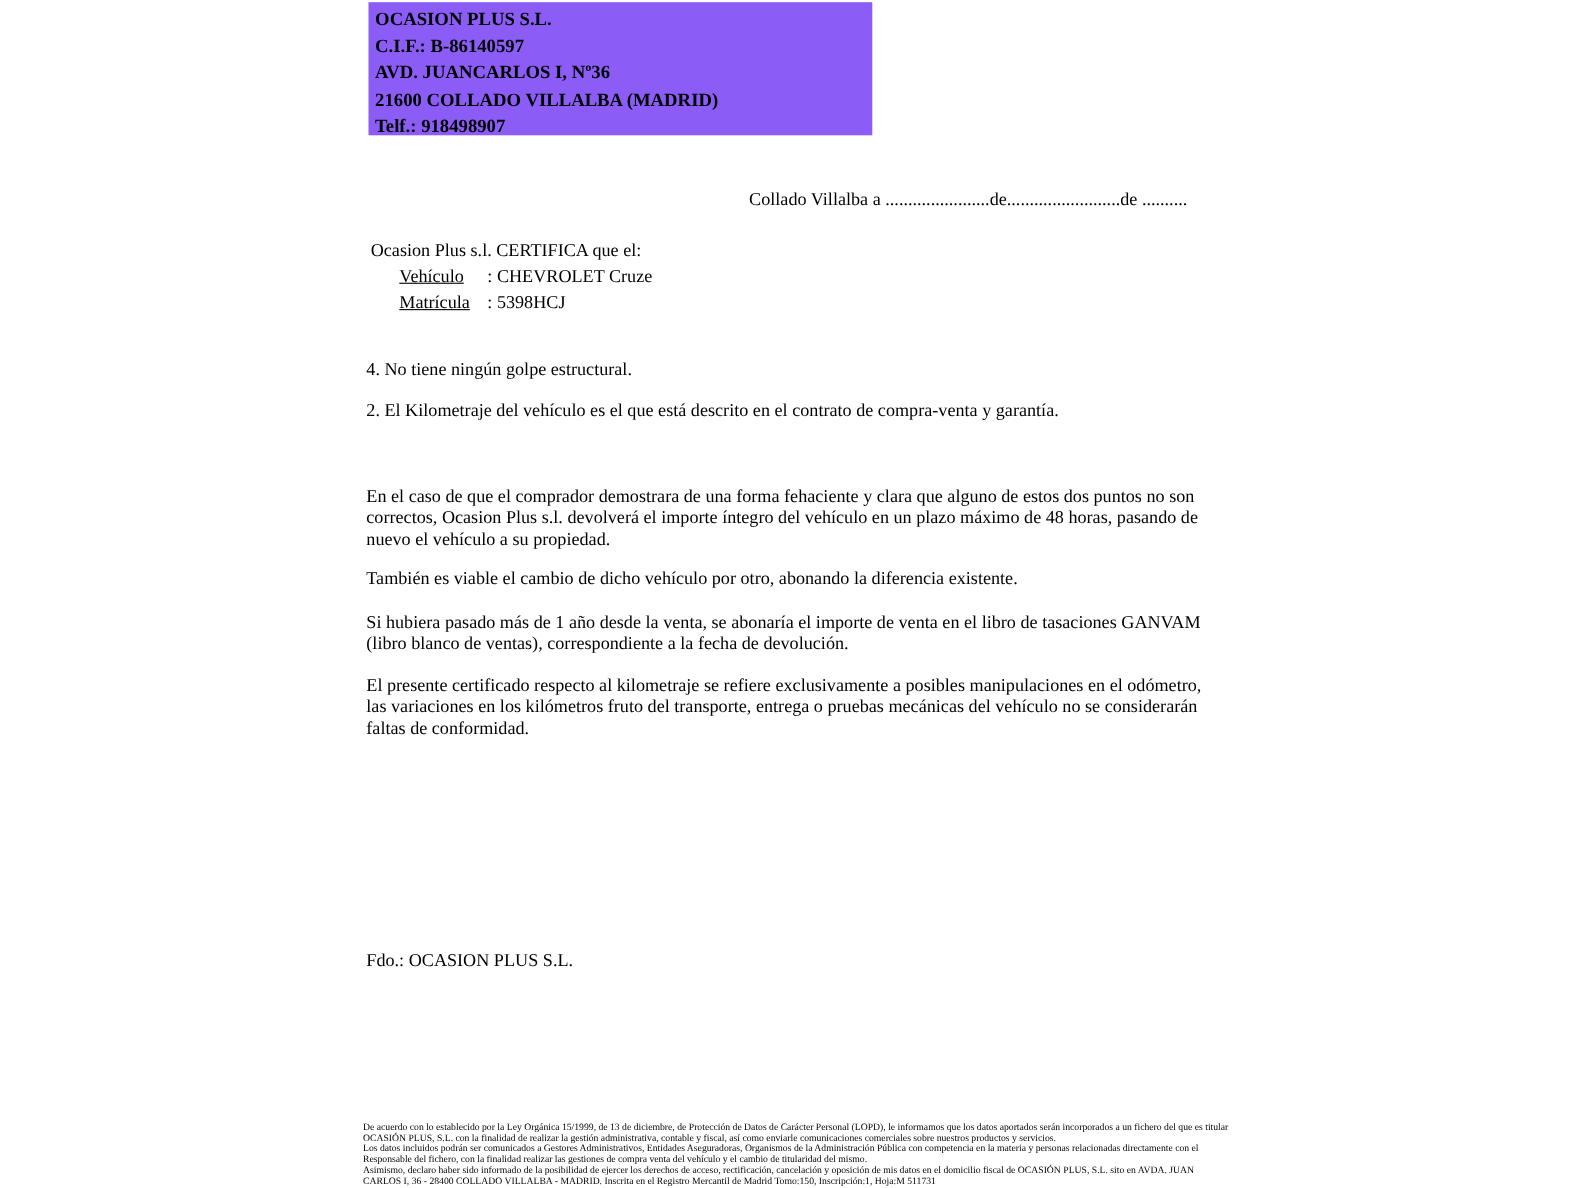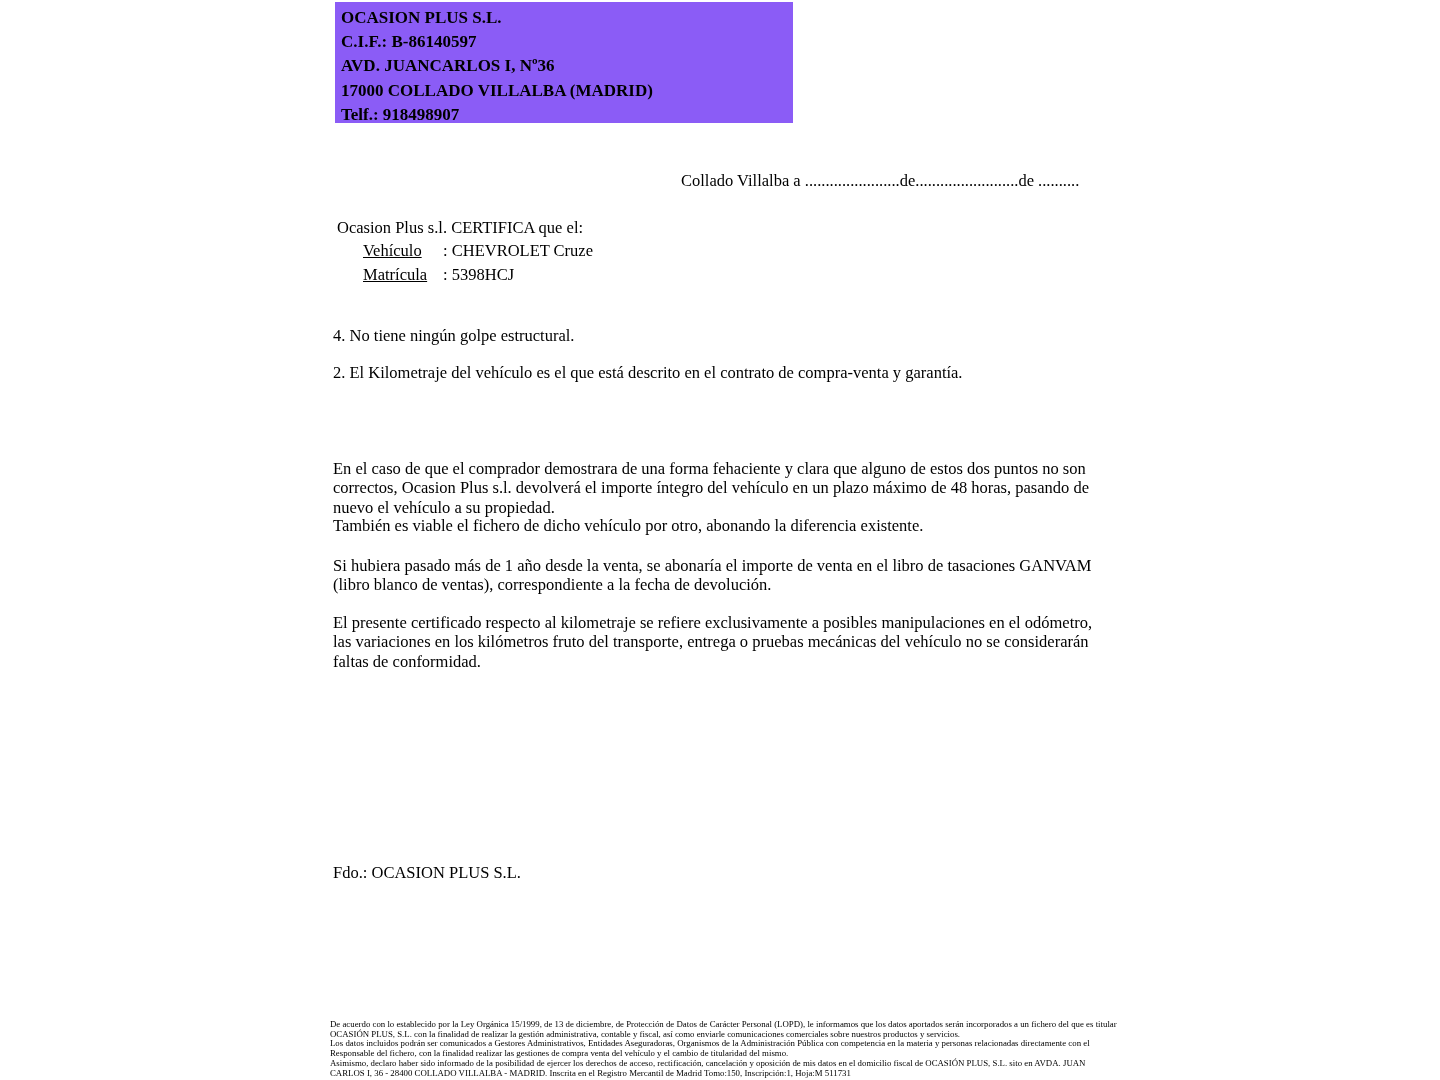--- a/index.html
+++ b/index.html
@@ -62,41 +62,41 @@
 </style>
 </head>
 <body>
 
 <div class="page">
 
   <div class="header-block">
     <div>OCASION PLUS S.L.</div>
     <div>C.I.F.: B-86140597</div>
     <div>AVD. JUANCARLOS I, Nº36</div>
-    <div>17000 COLLADO VILLALBA (MADRID)</div>
+    <div>21600 COLLADO VILLALBA (MADRID)</div>
     <div>Telf.: 918498907</div>
   </div>
 
   <div class="dateline">Collado Villalba a .......................de.........................de ..........</div>
 
   <div class="t nowrap" style="left:337px; top:218px;">Ocasion Plus s.l. CERTIFICA que el:</div>
 
   <div class="t nowrap" style="left:335px; top:241px;">
     <span class="label"><span class="u">Vehículo</span></span><span>: CHEVROLET Cruze</span>
   </div>
 
   <div class="t nowrap" style="left:335px; top:265px;">
     <span class="label"><span class="u">Matrícula</span></span><span>: 5398HCJ</span>
   </div>
 
   <div class="t nowrap" style="left:333px; top:326px;">4. No tiene ningún golpe estructural.</div>
   <div class="t nowrap" style="left:333px; top:363px;">2. El Kilometraje del vehículo es el que está descrito en el contrato de compra-venta y garantía.</div>
 
-  <div class="t para" style="left:333px; top:459px;">En el caso de que el comprador demostrara de una forma fehaciente y clara que alguno de estos dos puntos no son correctos, Ocasion Plus s.l. devolverá el importe íntegro del vehículo en un plazo máximo de 48 horas, pasando de nuevo el vehículo a su propiedad.</div>
-  <div class="t para" style="left:333px; top:516px;">También es viable el fichero de dicho vehículo por otro, abonando la diferencia existente.</div>
+  <div class="t para" style="left:333px; top:441px;">En el caso de que el comprador demostrara de una forma fehaciente y clara que alguno de estos dos puntos no son correctos, Ocasion Plus s.l. devolverá el importe íntegro del vehículo en un plazo máximo de 48 horas, pasando de nuevo el vehículo a su propiedad.</div>
+  <div class="t para" style="left:333px; top:516px;">También es viable el cambio de dicho vehículo por otro, abonando la diferencia existente.</div>
   <div class="t para" style="left:333px; top:556px;">Si hubiera pasado más de 1 año desde la venta, se abonaría el importe de venta en el libro de tasaciones GANVAM (libro blanco de ventas), correspondiente a la fecha de devolución.</div>
   <div class="t para" style="left:333px; top:613px;">El presente certificado respecto al kilometraje se refiere exclusivamente a posibles manipulaciones en el odómetro, las variaciones en los kilómetros fruto del transporte, entrega o pruebas mecánicas del vehículo no se considerarán faltas de conformidad.</div>
 
   <div class="t nowrap" style="left:333px; top:863px;">Fdo.: OCASION PLUS S.L.</div>
 
   <div class="footer">
     <div>De acuerdo con lo establecido por la Ley Orgánica 15/1999, de 13 de diciembre, de Protección de Datos de Carácter Personal (LOPD), le informamos que los datos aportados serán incorporados a un fichero del que es titular</div>
     <div>OCASIÓN PLUS, S.L. con la finalidad de realizar la gestión administrativa, contable y fiscal, así como enviarle comunicaciones comerciales sobre nuestros productos y servicios.</div>
     <div>Los datos incluidos podrán ser comunicados a Gestores Administrativos, Entidades Aseguradoras, Organismos de la Administración Pública con competencia en la materia y personas relacionadas directamente con el</div>
     <div>Responsable del fichero, con la finalidad realizar las gestiones de compra venta del vehículo y el cambio de titularidad del mismo.</div>

